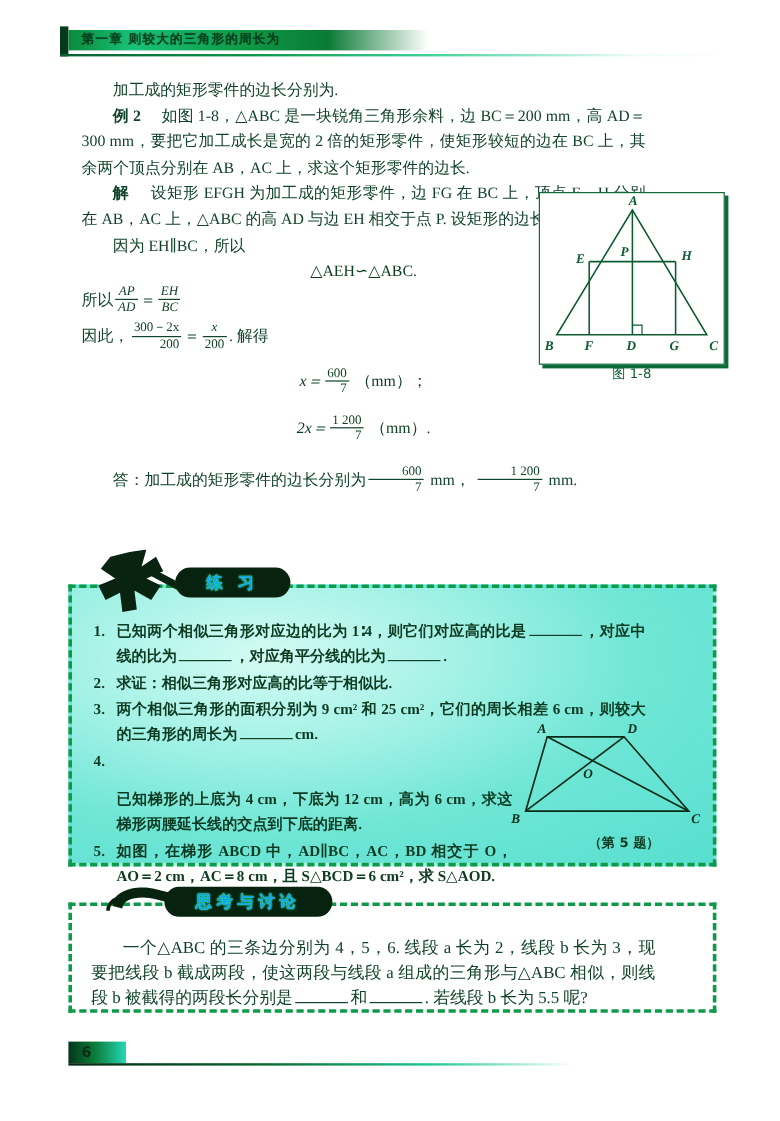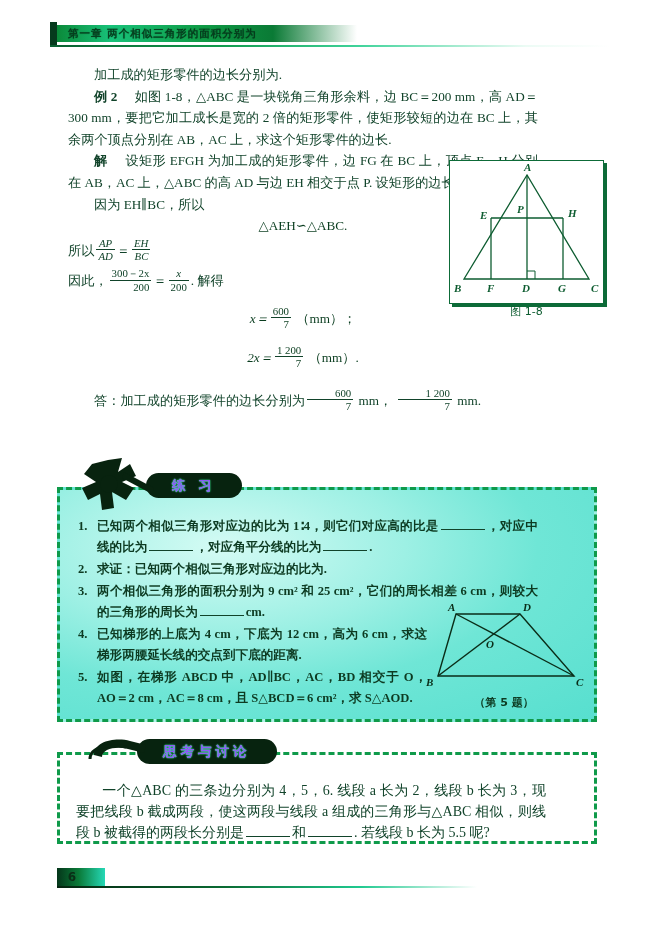--- a/index.html
+++ b/index.html
@@ -133,21 +133,21 @@
     display: flex;
     align-items: center;
     justify-content: center;
     padding: 0 26px;
     box-sizing: border-box;
   }
   .banner-pill span {
     font-family: "DejaVu Sans", sans-serif;
     font-size: 13.5px;
     font-weight: bold;
-    color: #8b5cf6;
+    color: #0ea5e9;
     letter-spacing: 4px;
     text-shadow: 0 0 2px #0f8,0 0 1px #fff;
   }
 
   
   .exercise-box {
     position: absolute;
     left: 57px; top: 487px;
     width: 540px; height: 235px;
     border: 3px dashed #0f9a4a;
@@ -177,21 +177,21 @@
   .ex-txt { flex: 1; text-align: justify; }
 
   
   .fig5-wrap {
     position: absolute;
     left: 424px; top: 602px;
     width: 166px; height: 110px;
   }
   .fig5-caption {
     position: absolute;
-    left: 0; top: 93px;
+    left: 16px; top: 93px;
     width: 160px;
     text-align: center;
     font-size: 11px;
     font-family: "DejaVu Sans", sans-serif;
     font-weight: bold;
     color: #0d3b22;
   }
 
   
   .discuss-box {
@@ -245,21 +245,21 @@
     fill: #0d5c30;
   }
   .fig5 svg text { fill: #0a2d18; }
 </style>
 </head>
 <body>
 
 <div class="header">
   <div class="header-tick"></div>
   <div class="header-bar"></div>
-  <div class="header-title">第一章  两个相似三角形的面积分别为</div>
+  <div class="header-title">第一章  则较大的三角形的周长为</div>
   <div class="header-rule"></div>
 </div>
 
 <div class="body-text">
 
   <p class="p indent">加工成的矩形零件的边长分别为.</p>
 
   <p class="p indent">
     <span class="bold">例 2</span>
     &nbsp;&nbsp;&nbsp;
@@ -336,31 +336,31 @@
 </svg>
 
 <div class="ex-list">
   <div class="ex-item">
     <span class="ex-num">1.</span>
     <span class="ex-txt"><span>已知两个相似三角形对应边的比为 1∶4，则它们对应高的比是</span><span class="blank-s"></span><span>，对应中线的比为</span><span class="blank-s"></span><span>，对应角平分线的比为</span><span class="blank-s"></span><span>.</span></span>
   </div>
 
   <div class="ex-item">
     <span class="ex-num">2.</span>
-    <span class="ex-txt">求证：已知两个相似三角形对应边的比为.</span>
+    <span class="ex-txt">求证：相似三角形对应高的比等于相似比.</span>
   </div>
 
   <div class="ex-item">
     <span class="ex-num">3.</span>
     <span class="ex-txt"><span>两个相似三角形的面积分别为 9 cm² 和 25 cm²，它们的周长相差 6 cm，则较大的三角形的周长为</span><span class="blank-s"></span><span>cm.</span></span>
   </div>
 
   <div class="ex-item">
     <span class="ex-num">4.</span>
-    <span class="ex-txt" style="max-width:330px;">已知梯形的上底为 4 cm，下底为 12 cm，高为 6 cm，求这梯形两腰延长线的交点到下底的距离.</span>
+    <span class="ex-txt" style="max-width:330px;margin-top:32px;">已知梯形的上底为 4 cm，下底为 12 cm，高为 6 cm，求这梯形两腰延长线的交点到下底的距离.</span>
   </div>
 
   <div class="ex-item">
     <span class="ex-num">5.</span>
     <span class="ex-txt" style="max-width:330px;">如图，在梯形 ABCD 中，AD∥BC，AC，BD 相交于 O，AO＝2 cm，AC＝8 cm，且 S△BCD＝6 cm²，求 S△AOD.</span>
   </div>
 </div>
 
 <div class="fig5-wrap fig5">
   <svg width="160" height="92" viewBox="0 0 160 92">

